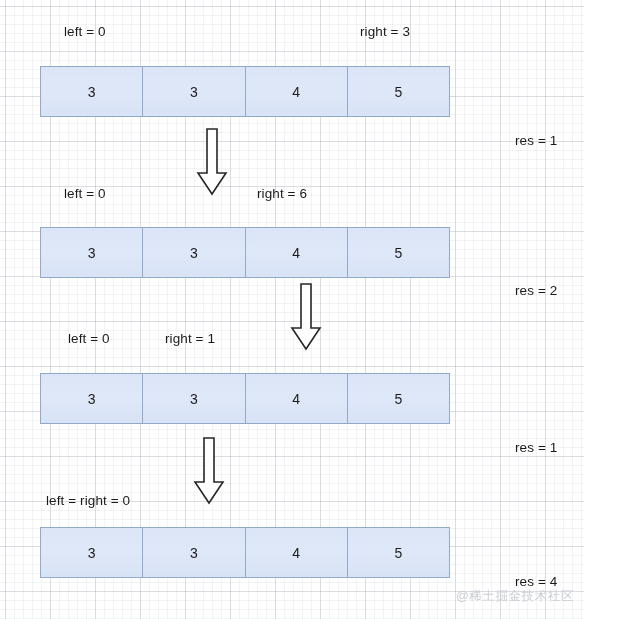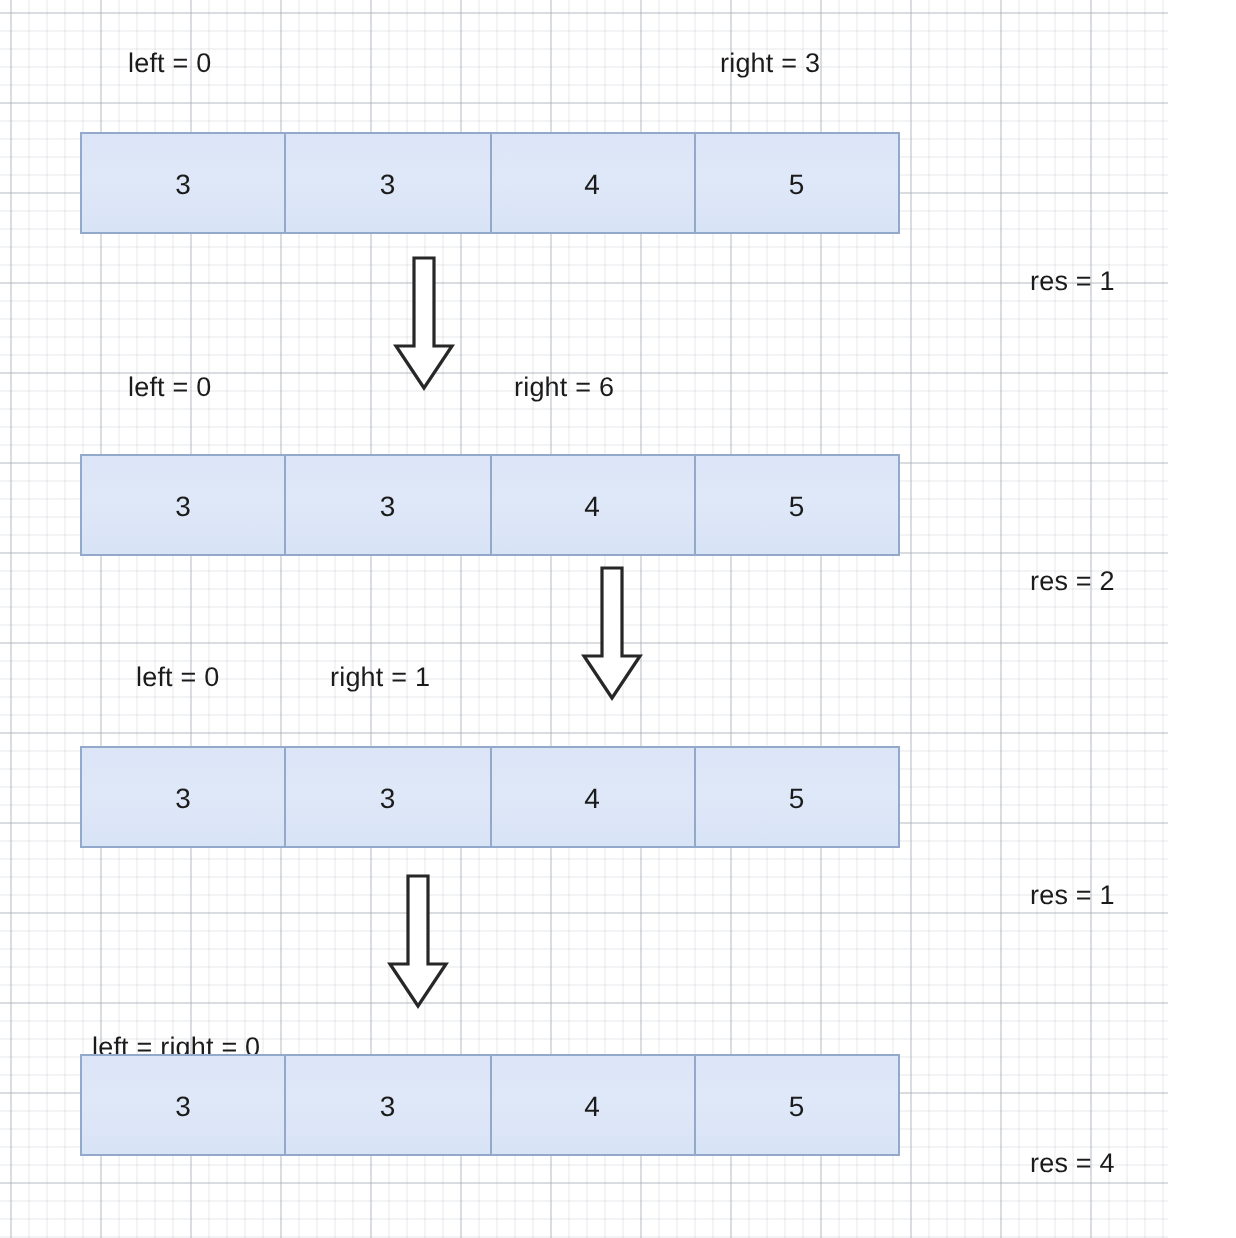--- a/index.html
+++ b/index.html
@@ -152,25 +152,26 @@
   </div>
 
   <div class="res-label" style="top:392px;">res = 1</div>
 
   <div class="block-arrow" style="left:193px; top:437px;">
     <svg viewBox="0 0 32 68" xmlns="http://www.w3.org/2000/svg">
       <polygon points="11,1 21,1 21,45 30,45 16,66 2,45 11,45" fill="#ffffff" stroke="#272727" stroke-width="1.6" stroke-linejoin="miter"></polygon>
     </svg>
   </div>
 
-  <div class="ptr-label" style="left:46px; top:516px;">left = right = 0</div>
+  <div class="ptr-label" style="left:46px; top:493px;">left = right = 0</div>
 
   <div class="array-row" style="top:527px;">
     <div class="array-cell">3</div>
     <div class="array-cell">3</div>
     <div class="array-cell">4</div>
     <div class="array-cell">5</div>
   </div>
 
   <div class="res-label" style="top:526px;">res = 4</div>
 
+  <div class="watermark">@稀土掘金技术社区</div>
 
 </div>
 
 </body></html>

